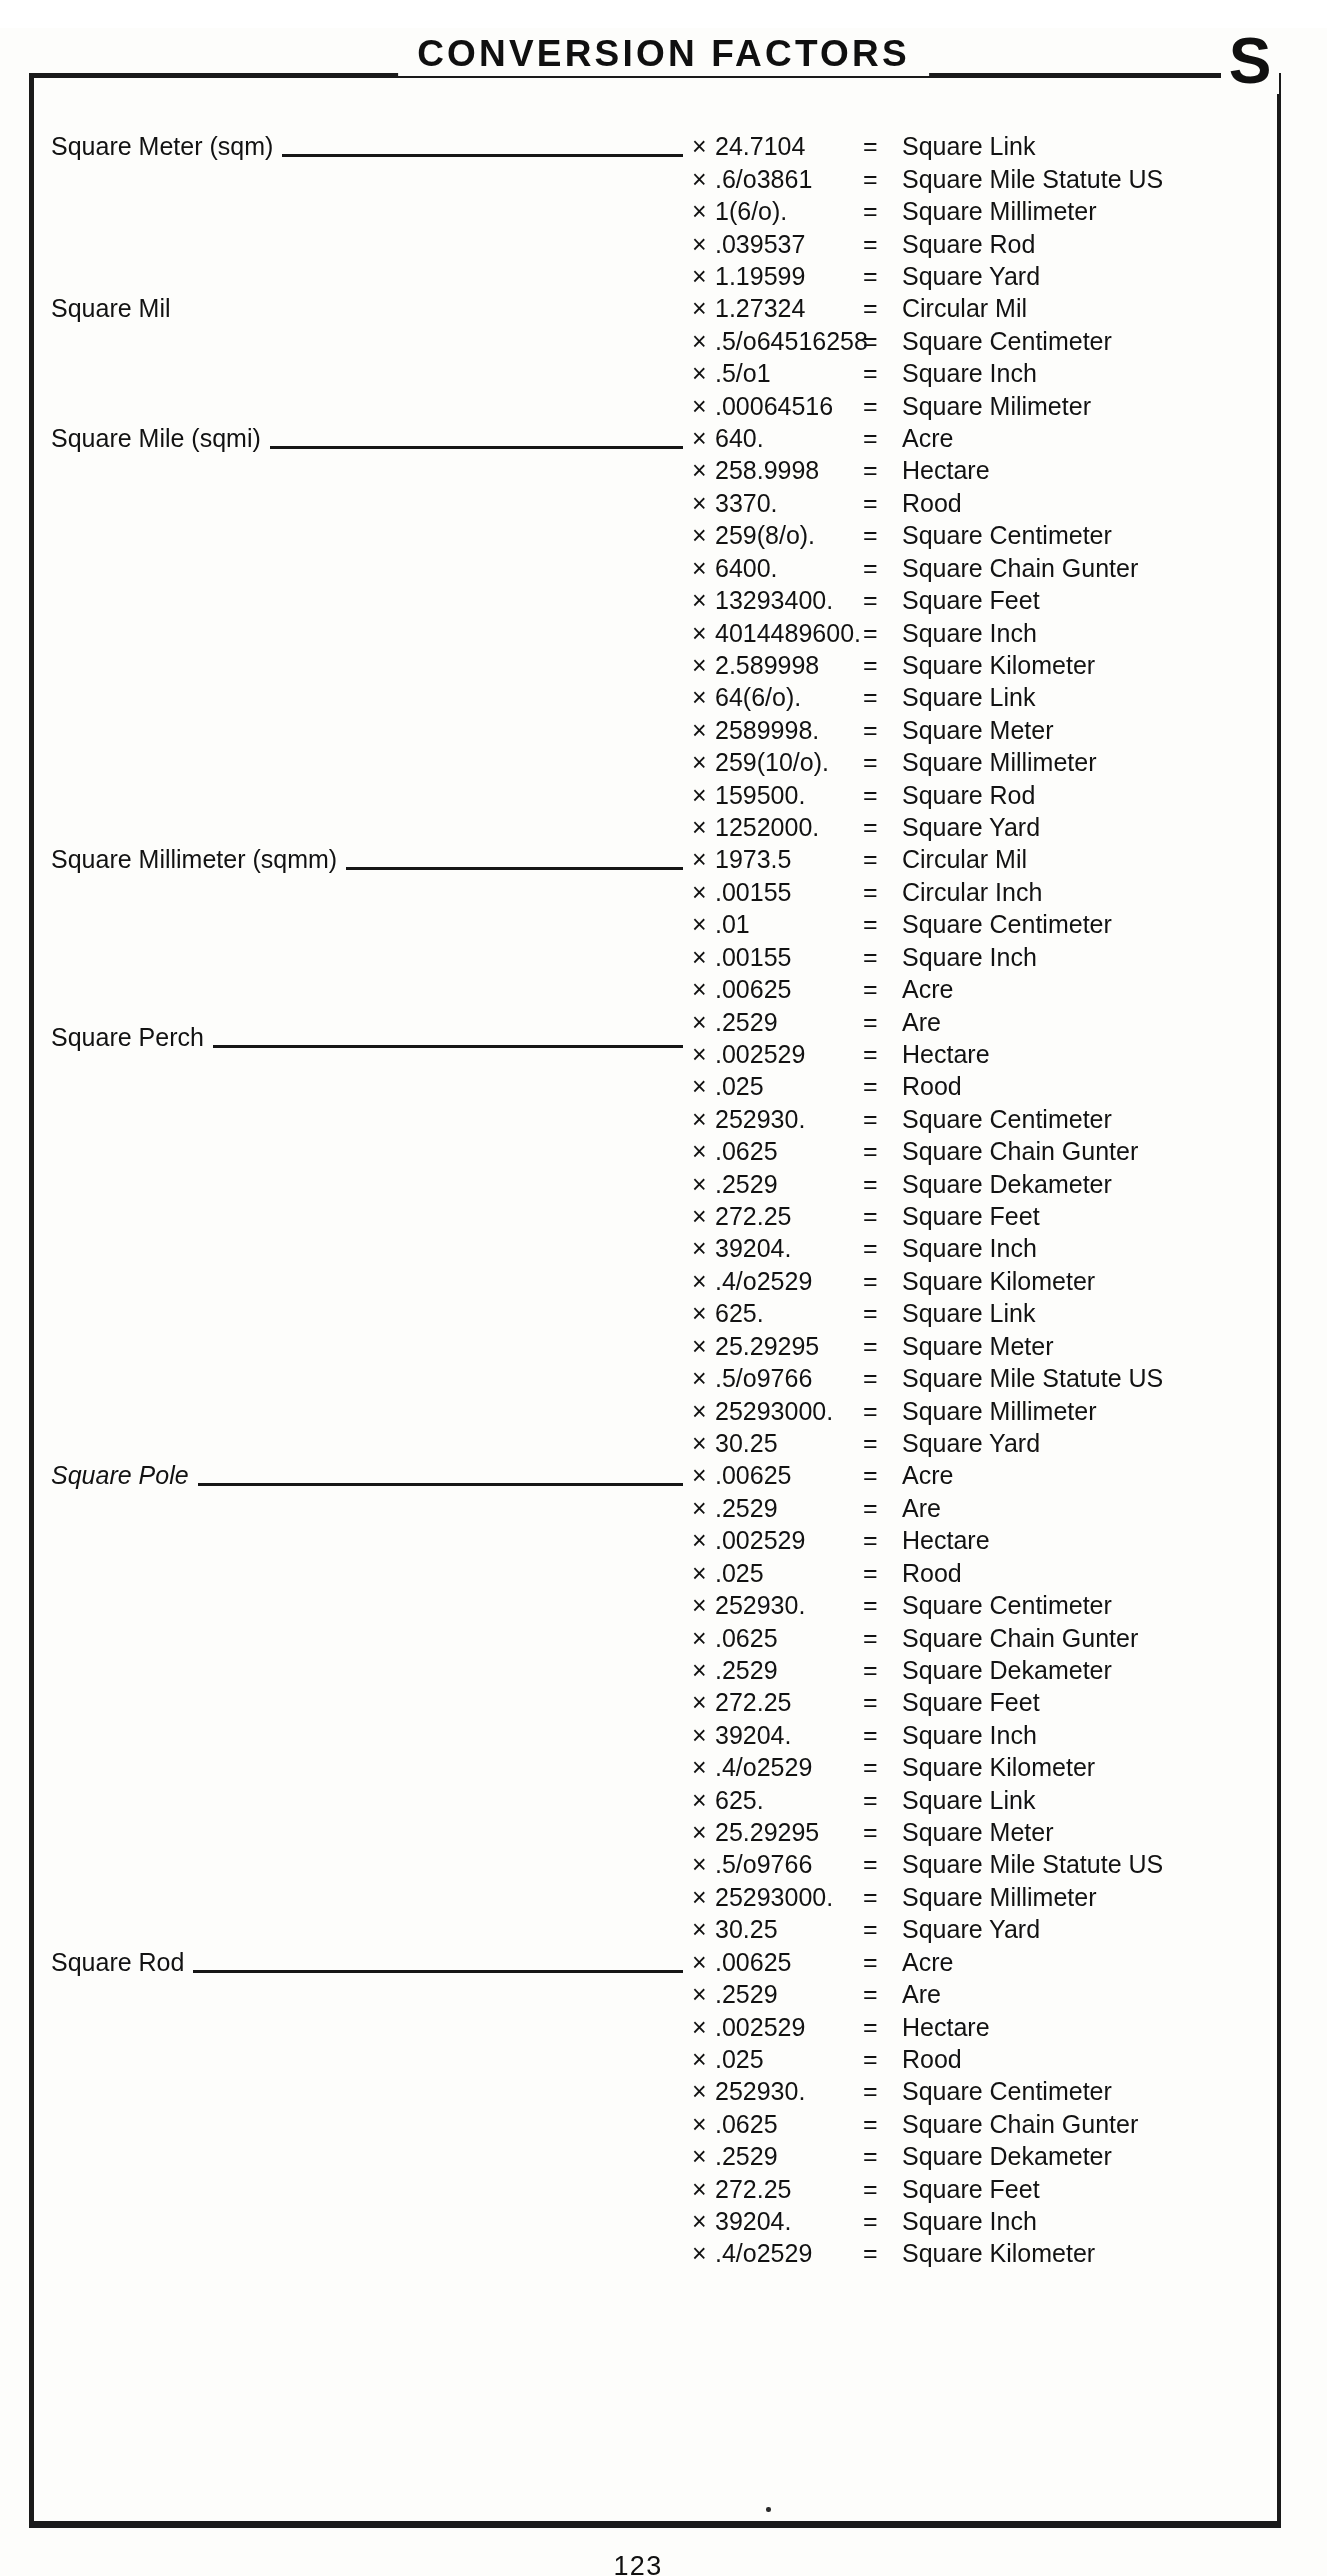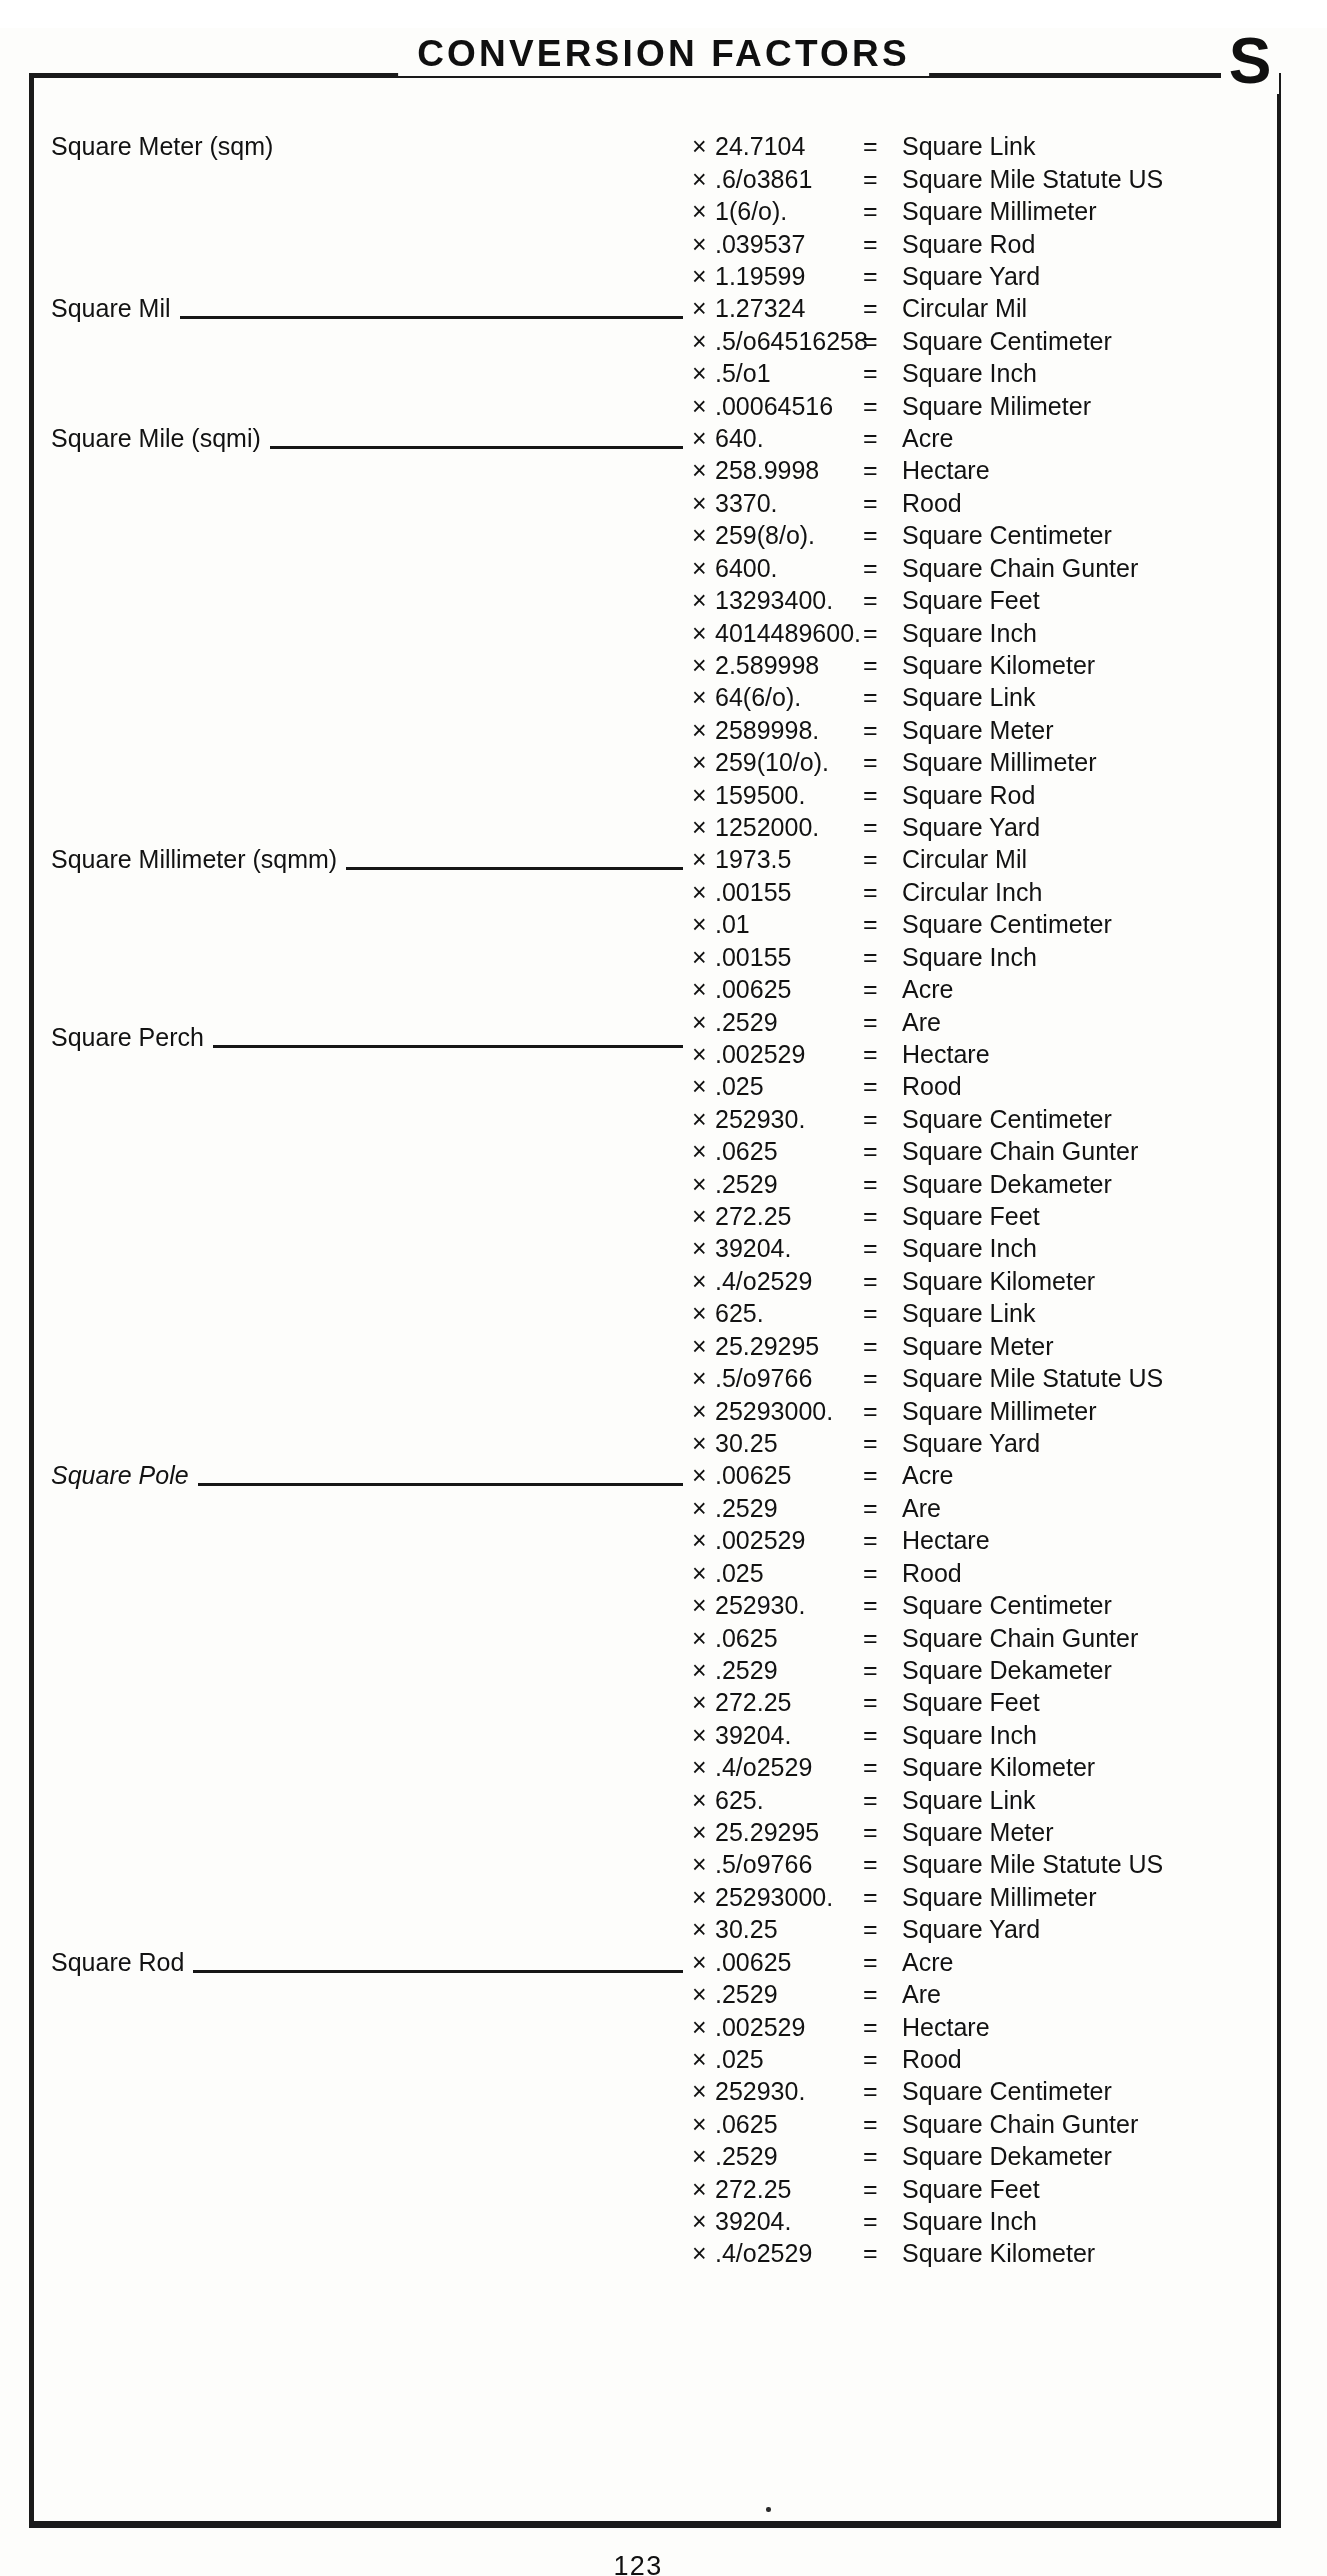--- a/index.html
+++ b/index.html
@@ -105,21 +105,21 @@
 
 <div id="page">
 
   <div id="content-box"></div>
 
   <div id="page-title">CONVERSION FACTORS</div>
 
   <div id="section-letter">S</div>
 
   <div id="table-layer">
-      <div class="unit-label" style="top: 101px; flex-direction: column;">
+      <div class="unit-label" style="top: 101px;">
         <span>Square Meter (sqm)</span>
         <span class="leader"></span>
       </div>
       <div class="conv-row" style="top: 101px;">
         <span class="factor">
           <span class="mult">×</span>
           <span>24.7104</span>
         </span>
         <span class="eq">=</span>
         <span class="result">Square Link</span>
@@ -149,21 +149,21 @@
         <span class="result">Square Rod</span>
       </div>
       <div class="conv-row" style="top: 231px;">
         <span class="factor">
           <span class="mult">×</span>
           <span>1.19599</span>
         </span>
         <span class="eq">=</span>
         <span class="result">Square Yard</span>
       </div>
-      <div class="unit-label" style="top: 263px;">
+      <div class="unit-label" style="top: 263px; flex-direction: column;">
         <span>Square Mil</span>
         <span class="leader"></span>
       </div>
       <div class="conv-row" style="top: 263px;">
         <span class="factor">
           <span class="mult">×</span>
           <span>1.27324</span>
         </span>
         <span class="eq">=</span>
         <span class="result">Circular Mil</span>

